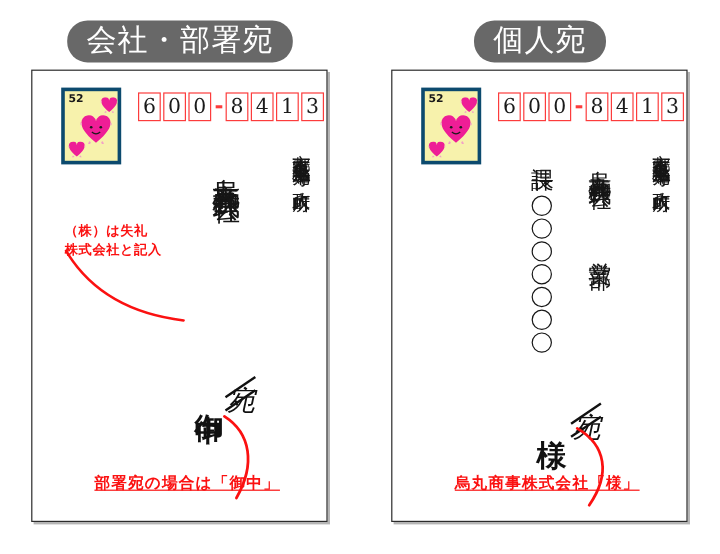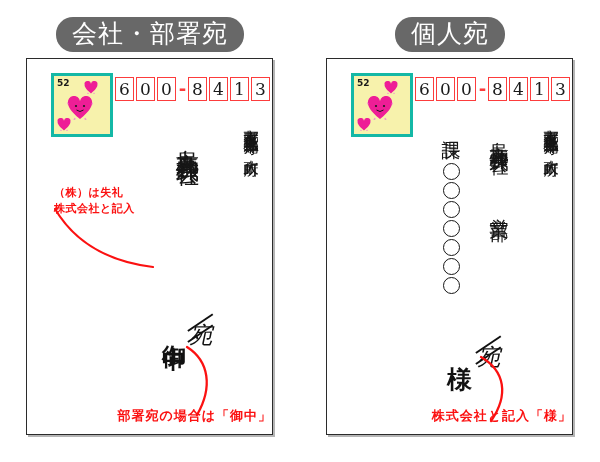--- a/index.html
+++ b/index.html
@@ -31,22 +31,22 @@
     width:247px;height:377px;
     background:#ffffff;
     border:1.5px solid #2b2b2b;
     box-shadow:2px 2px 0 rgba(120,120,120,0.55);
     box-sizing:border-box;
   }
 
   
   .stamp{
     position:absolute;left:24px;top:14px;
-    width:62px;height:64px;
-    background:#14b8a6;
+    width:50px;height:64px;
+    background:#0c4a6e;
     padding:3px;box-sizing:border-box;
   }
   .stamp-inner{
     position:relative;width:100%;height:100%;
     background:#f7f2ac;overflow:hidden;
   }
   .stamp-val{
     position:absolute;left:3px;top:2px;
     font-size:9px;font-weight:bold;color:#1a1a1a;
     font-family:"DejaVu Sans","Liberation Sans",sans-serif;
@@ -130,22 +130,22 @@
 
   
   .note{
     position:absolute;color:#fb1111;
     font-family:"DejaVu Sans","Liberation Sans",sans-serif;
     font-weight:bold;font-size:11px;line-height:1.45;
     white-space:pre-line;letter-spacing:0.5px;margin-left:13px;
   }
   .note-kabu{left:14px;top:126px;}
   .note-bottom{
-    left:0;right:0;bottom:8px;text-align:right;
-    font-size:13px;letter-spacing:1px;
+    left:0;right:0;bottom:20px;text-align:center;
+    font-size:13px;letter-spacing:1px;text-decoration:underline;
   }
 
   .curve{position:absolute;pointer-events:none;}
 </style>
 </head>
 <body>
 
 <div class="panel left">
 
   <div class="title-pill">会社・部署宛</div>
@@ -286,16 +286,16 @@
     <div class="strike-wrap ate-right">
       <span class="strike-ate">宛</span>
       <span class="bar b1"></span>
       <span class="bar b2"></span>
     </div>
 
     <svg class="curve" style="left:148px;top:296px;" width="46" height="72">
       <path d="M6 2 C30 16 34 40 16 66" stroke="#fb1111" stroke-width="2.3" fill="none" stroke-linecap="round"></path>
     </svg>
 
-    <div class="note note-bottom">株式会社と記入「様」</div>
+    <div class="note note-bottom">烏丸商事株式会社「様」</div>
 
   </div>
 </div>
 
 </body></html>

